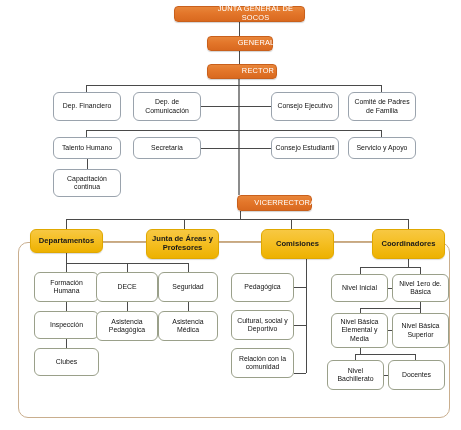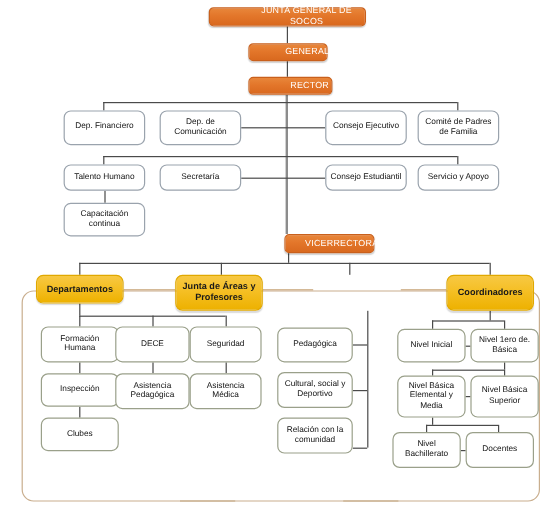--- a/index.html
+++ b/index.html
@@ -179,20 +179,23 @@
   <div class="ln v" style="left:408px; top:219px; height:10px;"></div>
 
   <div class="node yellow" style="left:30px; top:229px; width:73px; height:24px;">
     <span>Departamentos</span>
   </div>
 
   <div class="node yellow" style="left:146px; top:229px; width:73px; height:30px;">
     <span>Junta de Áreas y Profesores</span>
   </div>
 
+  <div class="node yellow" style="left:261px; top:229px; width:73px; height:30px;">
+    <span>Comisiones</span>
+  </div>
 
   <div class="node yellow" style="left:372px; top:229px; width:73px; height:30px;">
     <span>Coordinadores</span>
   </div>
 
   <div class="ln h grey" style="left:103px; top:241px; width:43px; background:#caa97e;"></div>
   <div class="ln h grey" style="left:219px; top:241px; width:42px; background:#caa97e;"></div>
   <div class="ln h grey" style="left:334px; top:241px; width:38px; background:#caa97e;"></div>
 
   <div class="ln v" style="left:66px; top:253px; height:10px;"></div>

